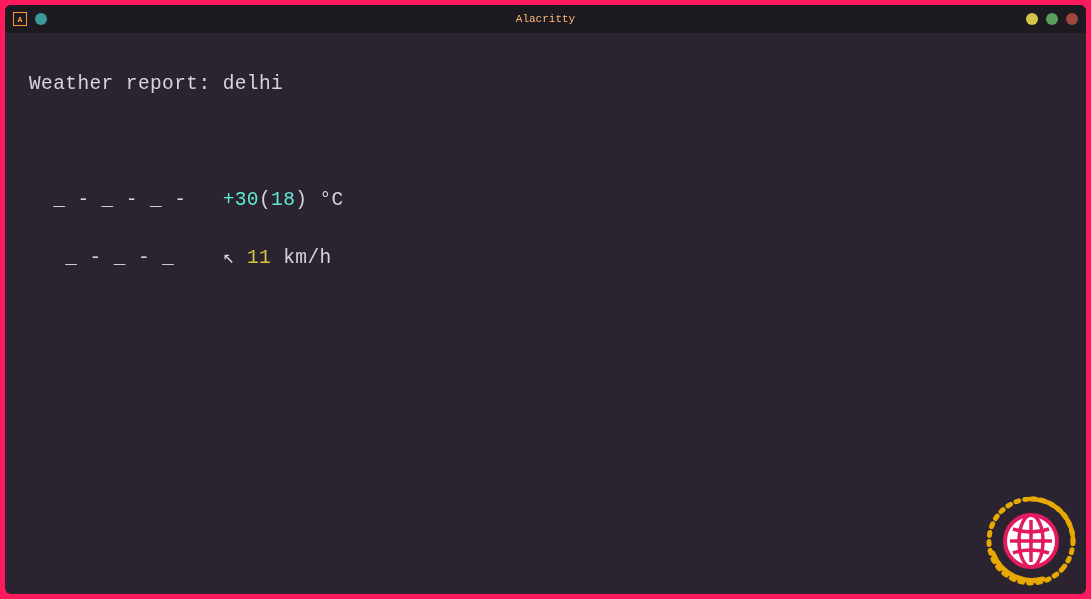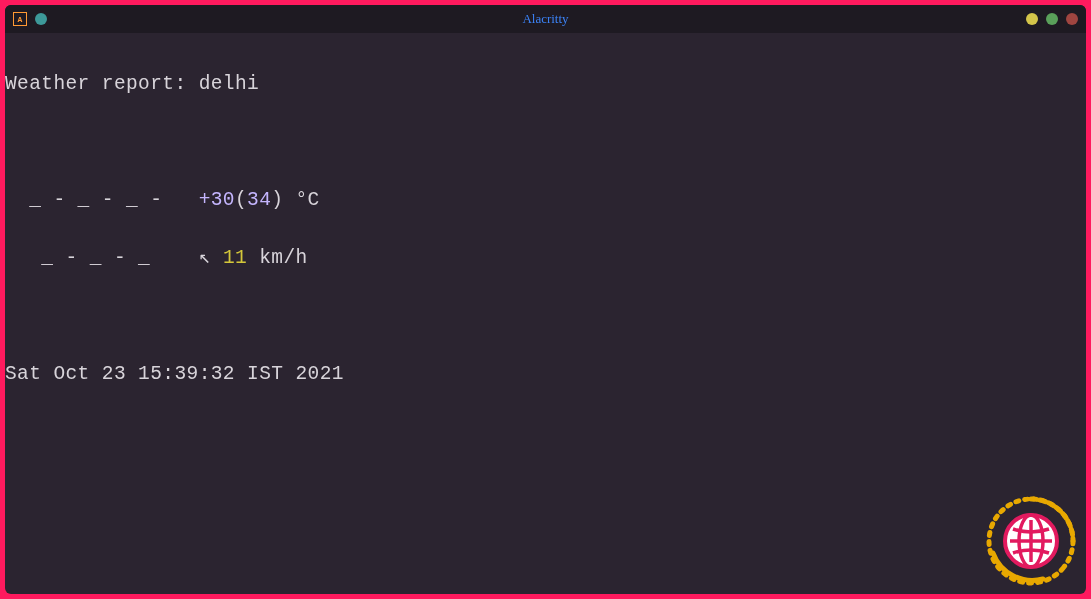--- a/index.html
+++ b/index.html
@@ -64,57 +64,57 @@
     
     .dot-teal { background: #3d9999; }
     .dot-yellow { background: #d4c54a; }
     .dot-green { background: #5aa05a; }
     .dot-red { background: #a04540; }
     
     .title {
       position: absolute;
       left: 50%;
       transform: translateX(-50%);
-      font-size: 13px;
-      color: #3b82f6;
-      font-family: Liberation Serif, serif;
+      font-size: 11px;
+      color: #fdba74;
+      font-family: Liberation Mono, monospace;
     }
     
     .titlebar-right {
       display: flex;
       align-items: center;
       gap: 8px;
     }
     
     .terminal {
       padding: 8px 0 0 0;
       font-size: 19.5px;
       line-height: 29px;
       color: #d8d4da;
       white-space: pre;
       letter-spacing: 0.4px;
     }
     
-    .orange { color: #c4b5fd; }
+    .orange { color: #5eead4; }
     .yellow { color: #d4c73a; font-family: Liberation Mono, monospace; }
     
     .watermark {
       position: absolute;
       bottom: 8px;
       right: 10px;
       width: 100px;
       height: 100px;
     }
     
     .watermark svg {
       width: 100%;
       height: 100%;
     }
     
-    .line { display: block; }
+    .line { display: block; margin-left: 24px; }
   </style>
 </head>
 <body>
 
 <div class="window">
   <div class="titlebar">
     <div class="titlebar-left">
       <div class="app-icon">A</div>
       <div class="dot dot-teal"></div>
     </div>
@@ -122,24 +122,23 @@
     <div class="titlebar-right">
       <div class="dot dot-yellow"></div>
       <div class="dot dot-green"></div>
       <div class="dot dot-red"></div>
     </div>
   </div>
 
   <div class="terminal">
 <span class="line">Weather report: delhi</span>
 <span class="line"> </span>
-<span class="line"><span>  _ - _ - _ -  </span> <span class="orange">+30</span><span>(</span><span class="orange">34</span><span>)</span><span> °C</span></span>
+<span class="line"><span>  _ - _ - _ -  </span> <span class="orange">+30</span><span>(</span><span class="orange">18</span><span>)</span><span> °C</span></span>
 <span class="line"><span>   _ - _ - _   </span> <span>↖ </span><span class="yellow">11</span><span> km/h</span></span>
 <span class="line"> </span>
-<span class="line">Sat Oct 23 15:39:32 IST 2021</span>
 <span class="line"> </span>
 
 
   </div>
 </div>
 
 <div class="watermark">
   <svg viewBox="0 0 100 100">
     <circle cx="50" cy="50" r="42" fill="none" stroke="#1a2340" stroke-width="5" stroke-dasharray="130 200" transform="rotate(-140 50 50)"></circle>
     <circle cx="50" cy="50" r="42" fill="none" stroke="#e8a800" stroke-width="5" stroke-dasharray="3 6" stroke-dashoffset="0" transform="rotate(40 50 50)" stroke-linecap="round"></circle>

